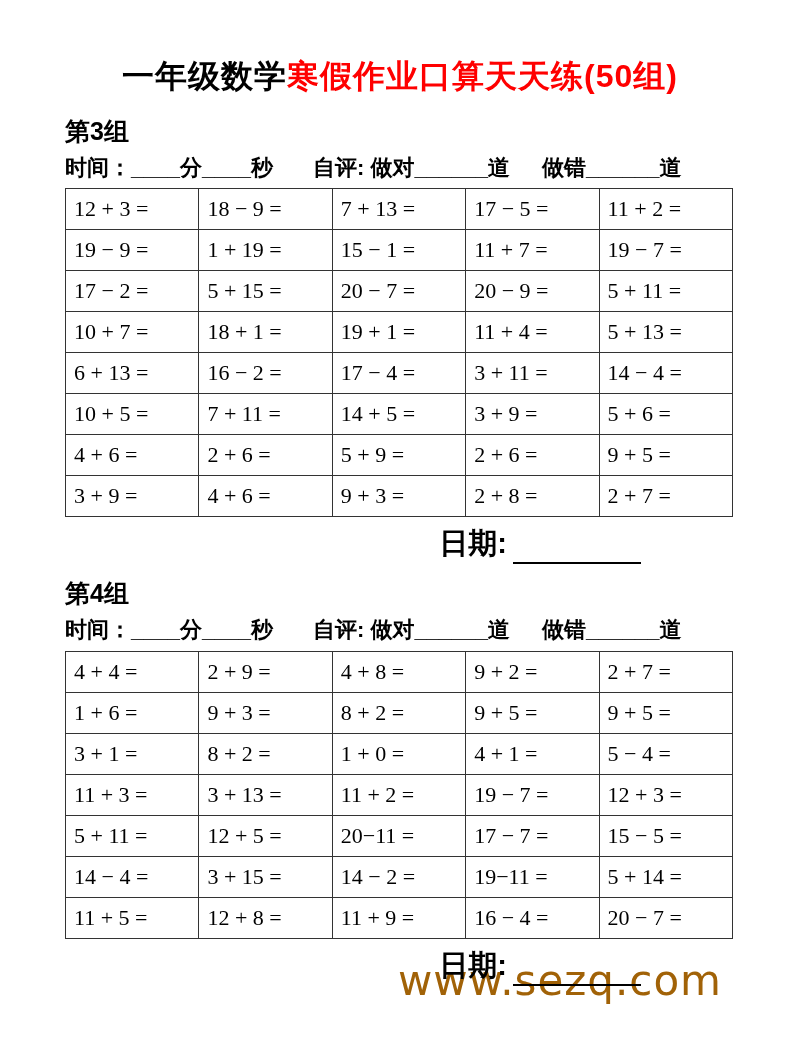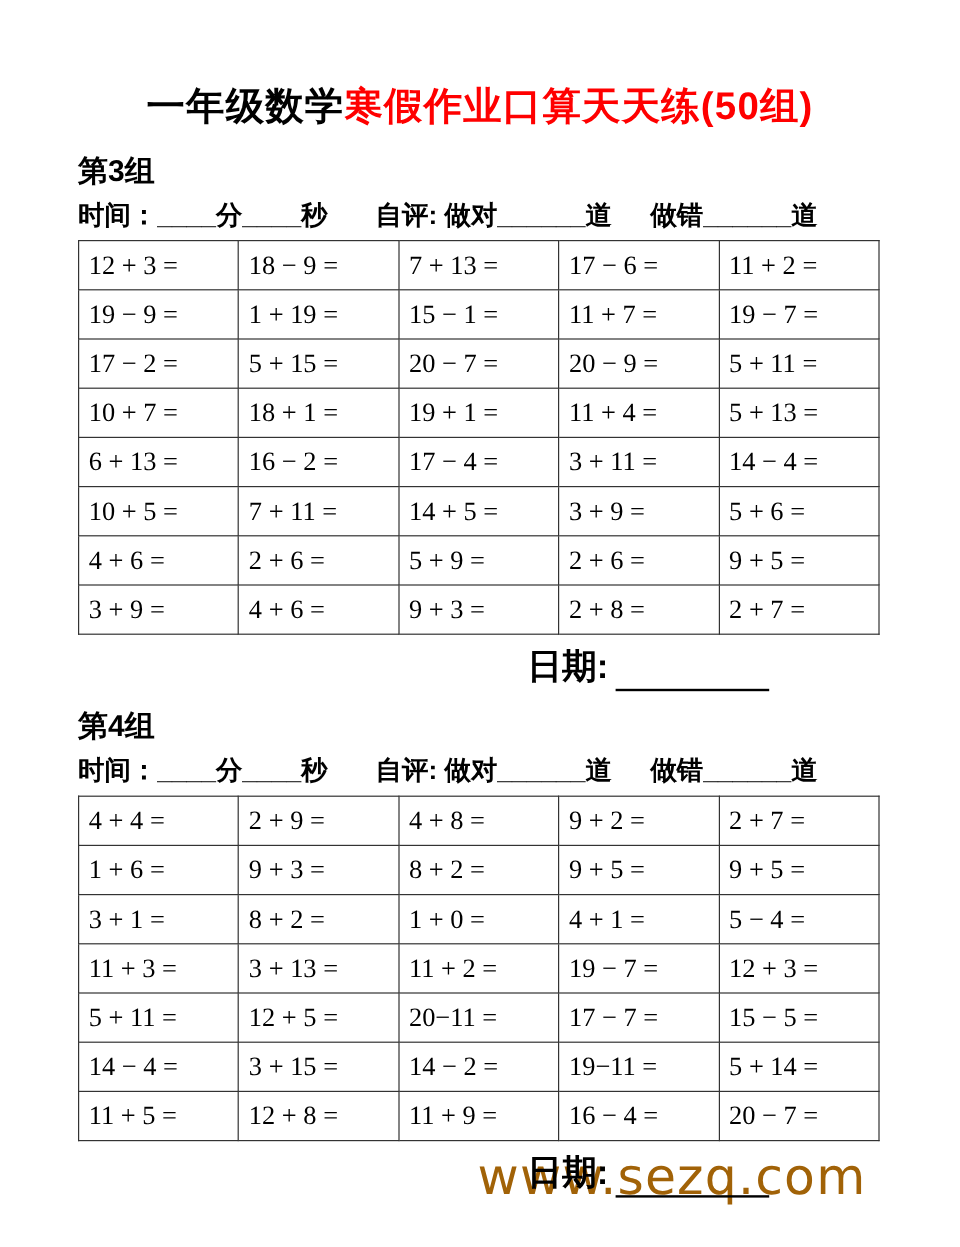--- a/index.html
+++ b/index.html
@@ -6,21 +6,21 @@
   .page {
     position: relative;
     width: 800px;
     height: 1039px;
     background: #ffffff;
     color: #000;
     font-family: "Liberation Sans", sans-serif;
     overflow: hidden;
   }
   .title {
-    margin: 16px;
+    margin: 4px;
     padding-top: 52px;
     text-align: center;
     font-size: 32px;
     font-weight: bold;
     line-height: 1.3;
     letter-spacing: 1px;
   }
   .title .red-part { color: #ff0000; }
 
   .set { margin-left: 65px; width: 576px; }
@@ -102,21 +102,21 @@
       <span>时间：____分____秒</span>
       <span class="gap1">自评: 做对______道</span>
       <span class="gap2">做错______道</span>
     </div>
     <table class="problems">
       <tbody>
           <tr>
             <td>12 + 3 =</td>
             <td>18 − 9 =</td>
             <td>7 + 13 =</td>
-            <td>17 − 6 =</td>
+            <td>17 − 5 =</td>
             <td>11 + 2 =</td>
           </tr>
           <tr>
             <td>19 − 9 =</td>
             <td>1 + 19 =</td>
             <td>15 − 1 =</td>
             <td>11 + 7 =</td>
             <td>19 − 7 =</td>
           </tr>
           <tr>

